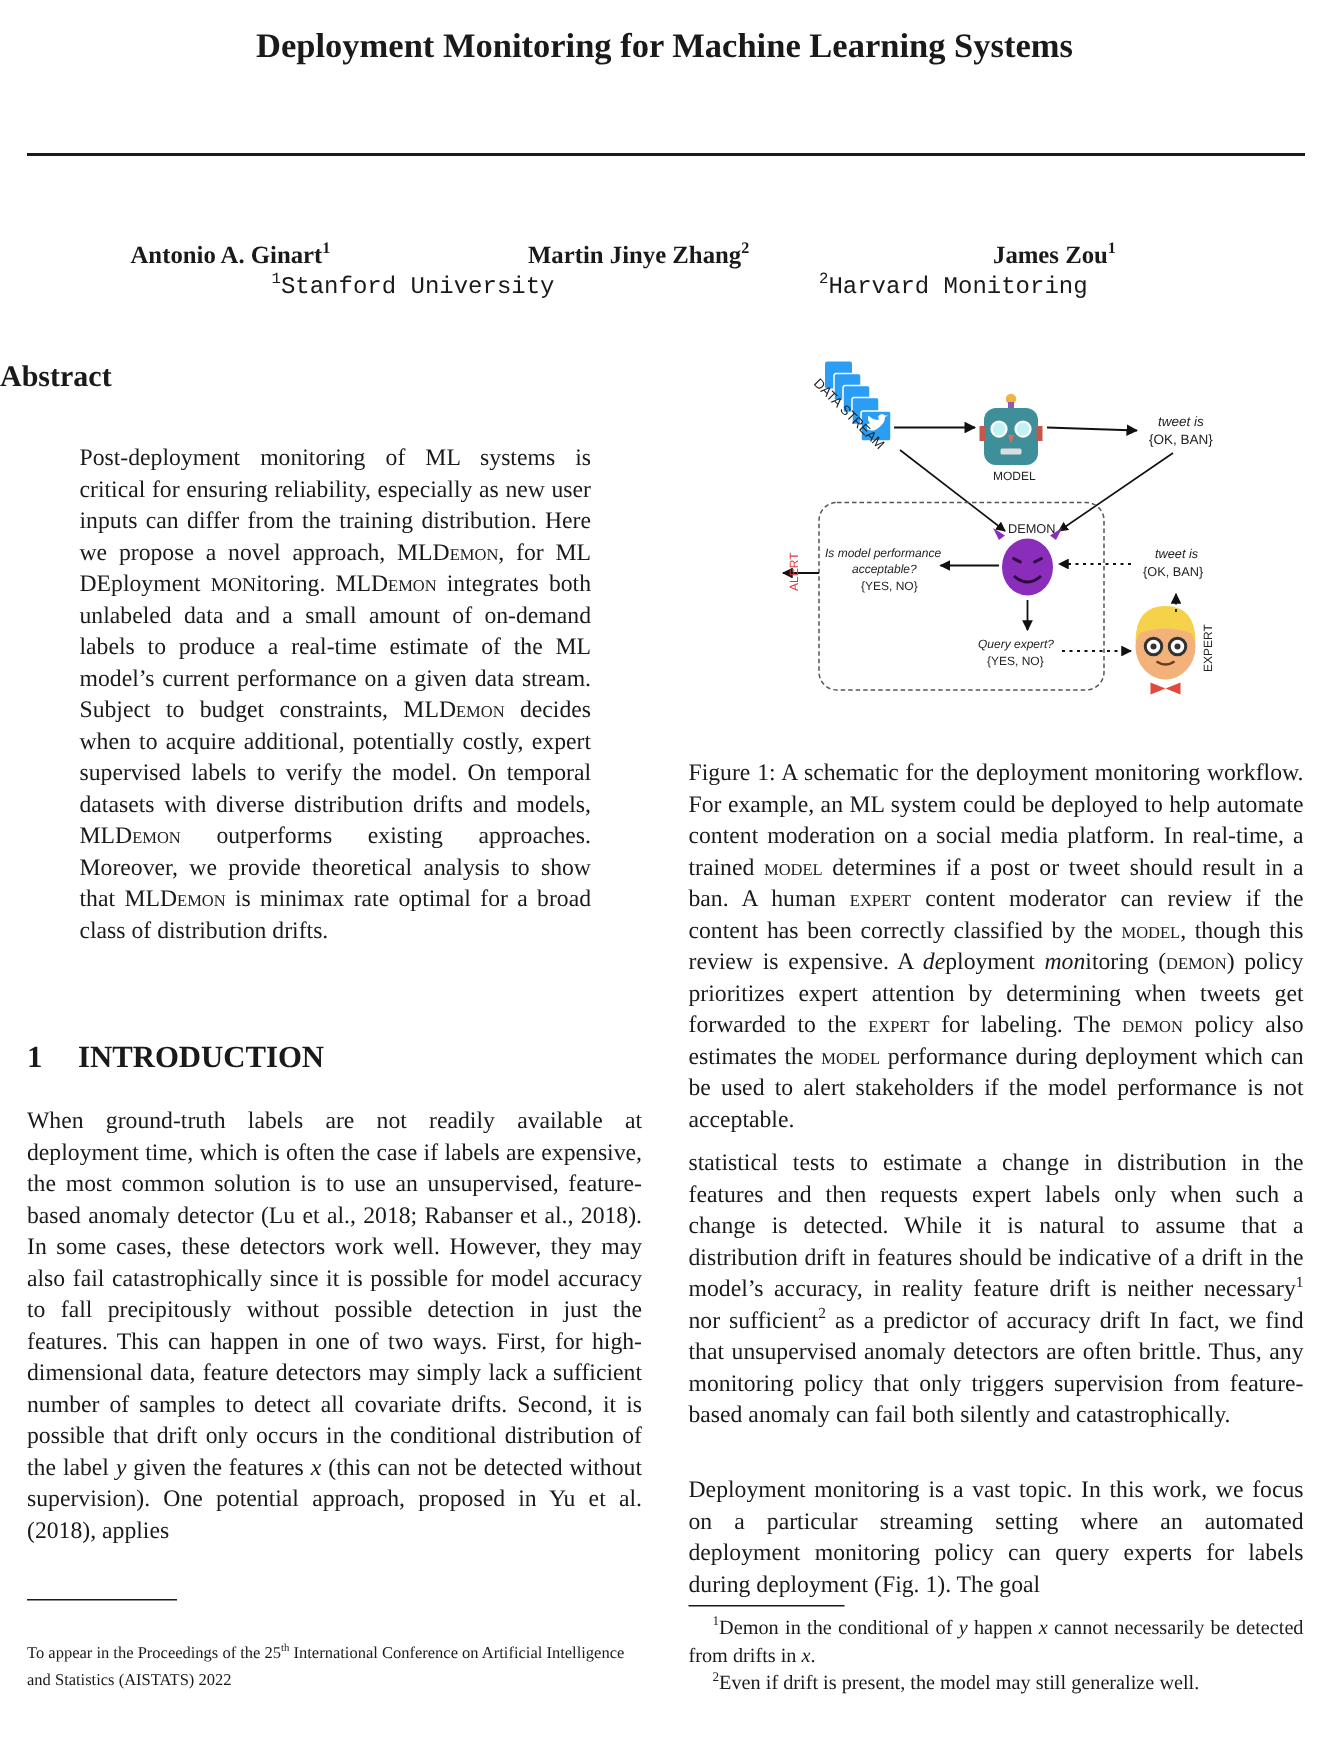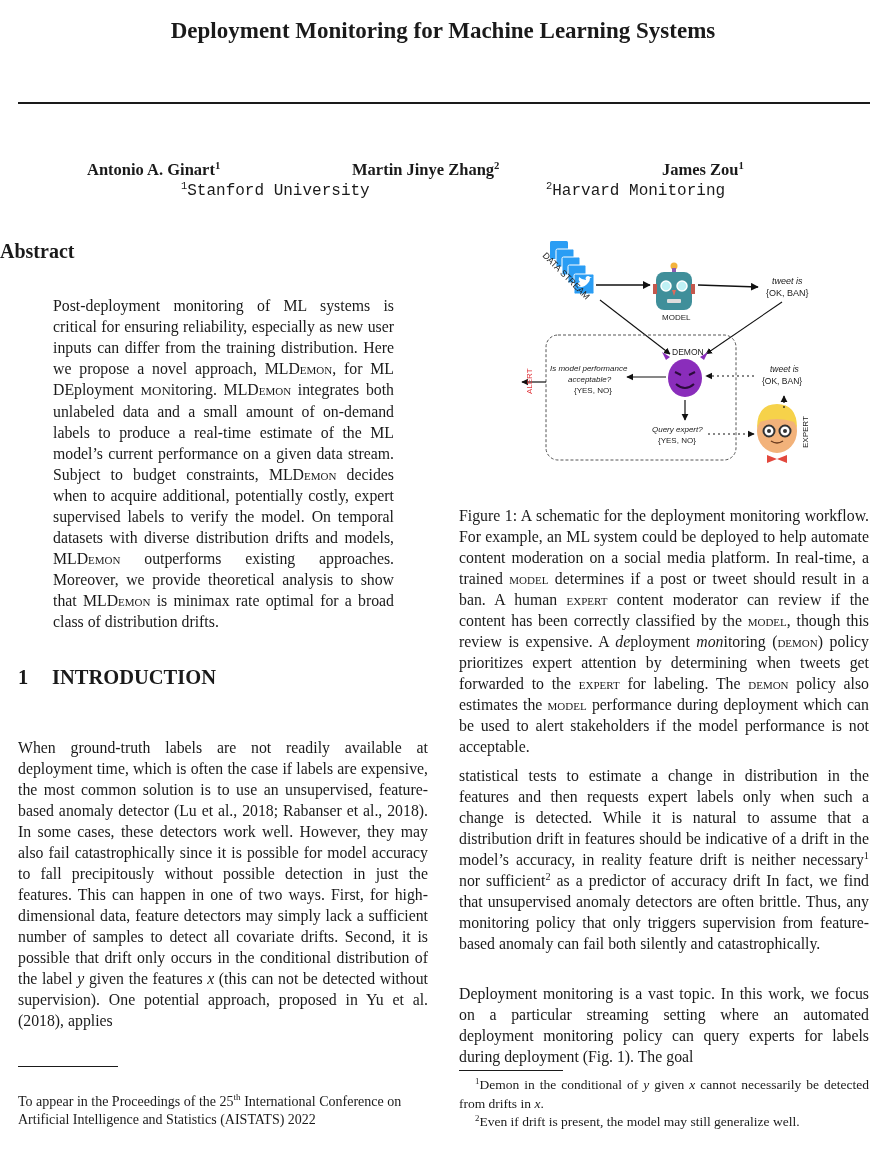--- a/index.html
+++ b/index.html
@@ -23,31 +23,31 @@
       position: absolute; left: 0; width: 446px; top: 240px; text-align: left;
       font-weight: bold; font-size: 20px; font-family: "Liberation Serif", serif;
     }
     .abstract-body {
       position: absolute; left: 53px; width: 341px; top: 295px;
       font-size: 15.8px; line-height: 21px; text-align: justify; hyphens: auto;
       font-family: "Liberation Serif", serif;
     }
     .sc { font-variant: small-caps; }
     .section-title {
-      position: absolute; left: 18px; top: 666px; font-weight: bold; font-size: 20.5px;
+      position: absolute; left: 18px; top: 694px; font-weight: bold; font-size: 20.5px;
       font-family: "Liberation Serif", serif;
     }
     .section-title .num { display: inline-block; width: 34px; }
     .col-text {
       position: absolute; font-size: 15.8px; line-height: 21px; text-align: justify;
       font-family: "Liberation Serif", serif;
     }
     .left-body { left: 18px; width: 410px; top: 737px; }
     .fn-rule-left { position: absolute; left: 18px; top: 1066px; width: 100px; height: 1px; background: #1a1a1a; }
-    .left-footnote { position: absolute; left: 18px; width: 416px; top: 1093px; font-size: 14px; line-height: 18px; font-family: "Liberation Serif", serif; }
+    .left-footnote { position: absolute; left: 18px; width: 416px; top: 1093px; font-size: 11px; line-height: 18px; font-family: "Liberation Serif", serif; }
     .figure-box { position: absolute; left: 512px; top: 236px; width: 320px; height: 236px; }
     .caption { left: 459px; width: 410px; top: 481px; margin-top: 24px; }
     .right-body1 { left: 459px; width: 410px; top: 765px; }
     .right-body2 { left: 459px; width: 410px; top: 983px; }
     .fn-rule-right { position: absolute; left: 459px; top: 1070px; width: 104px; height: 1px; background: #1a1a1a; }
     .right-footnotes { position: absolute; left: 459px; width: 410px; top: 1076px; font-size: 13.5px; line-height: 18.5px; font-family: "Liberation Serif", serif; text-align: justify; }
     .right-footnotes p { margin: 0; text-indent: 16px; }
     p { margin: 0; }
     em.math { font-style: italic; }
     
@@ -175,15 +175,15 @@
 
 <div class="col-text right-body1">
   <span>statistical tests to estimate a change in distribution in the features and then requests expert labels only when such a change is detected. While it is natural to assume that a distribution drift in features should be indicative of a drift in the model’s accuracy, in reality feature drift is neither necessary</span><sup>1</sup><span> nor sufficient</span><sup>2</sup><span> as a predictor of accuracy drift In fact, we find that unsupervised anomaly detectors are often brittle. Thus, any monitoring policy that only triggers supervision from feature-based anomaly can fail both silently and catastrophically.</span>
 </div>
 <div class="col-text right-body2">
   <span>Deployment monitoring is a vast topic. In this work, we focus on a particular streaming setting where an automated deployment monitoring policy can query experts for labels during deployment (Fig. 1). The goal</span>
 </div>
 
 <div class="fn-rule-right"></div>
 <div class="right-footnotes">
-  <p><sup>1</sup><span>Demon in the conditional of </span><em>y</em><span> given </span><em>x</em><span> cannot necessarily be detected from drifts in </span><em>x</em><span>.</span></p>
+  <p><sup>1</sup><span>Demon in the conditional of </span><em>y</em><span> happen </span><em>x</em><span> cannot necessarily be detected from drifts in </span><em>x</em><span>.</span></p>
   <p><sup>2</sup><span>Even if drift is present, the model may still generalize well.</span></p>
 </div>
 
 </body></html>

